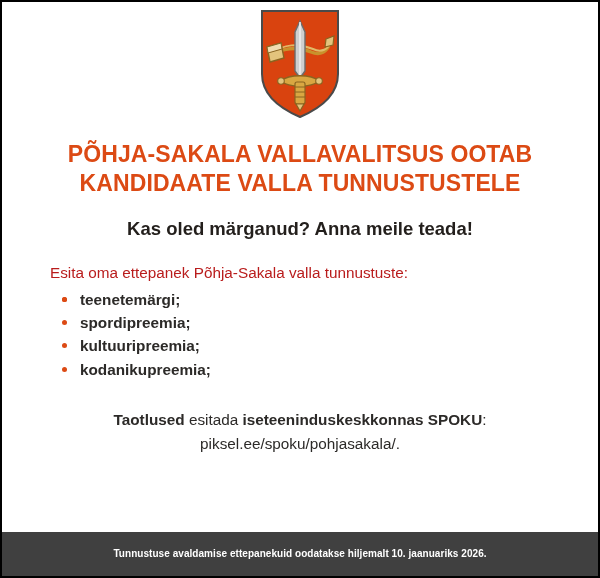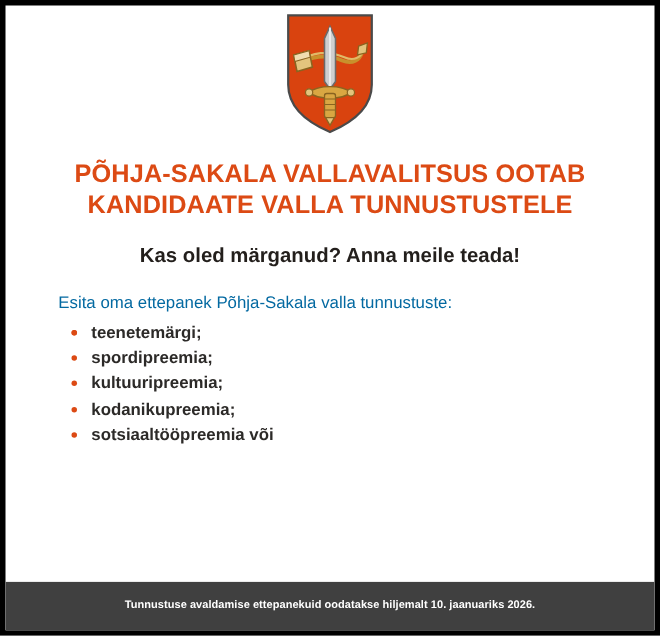--- a/index.html
+++ b/index.html
@@ -10,21 +10,21 @@
   body {
     font-family: "Liberation Sans", sans-serif;
   }
 
   .poster {
     position: relative;
     width: 600px;
     height: 578px;
     box-sizing: border-box;
     background: #ffffff;
-    border: 5px solid #000000;
+    border: 2px solid #000000;
     overflow: hidden;
     display: flex;
     flex-direction: column;
   }
 
   .content {
     flex: 1 1 auto;
     position: relative;
   }
 
@@ -63,21 +63,21 @@
   }
 
   
   .body-block {
     margin: 24px 0 0 0;
     padding: 0 0 0 48px;
     color: #2c2a28;
   }
   .intro {
     font-size: 15.3px;
-    color: #0369a1;
+    color: #b91c1c;
     margin: 0 0 6px 0;
   }
 
   ul.award-list {
     list-style: none;
     margin: 0;
     padding: 0;
   }
   ul.award-list li {
     position: relative;
@@ -189,25 +189,25 @@
           <span>spordipreemia;</span><span class="tail"></span>
         </li>
         <li>
           <span class="dot"></span>
           <span>kultuuripreemia;</span><span class="tail"></span>
         </li>
         <li>
           <span class="dot"></span>
           <span>kodanikupreemia;</span><span class="tail"></span>
         </li>
-        <li>
-          <span class="dot"></span>
-          <span>sotsiaaltööpreemia või</span><span class="tail"></span>
-        </li>
       </ul>
     </div>
 
+    <div class="apply">
+      <span class="b">Taotlused</span><span> esitada </span><span class="b">iseteeninduskeskkonnas SPOKU</span><span>:</span>
+      <span class="url">piksel.ee/spoku/pohjasakala/.</span>
+    </div>
 
   </div>
 
   <div class="footer">Tunnustuse avaldamise ettepanekuid oodatakse hiljemalt 10. jaanuariks 2026.</div>
 
 </div>
 
 </body></html>

